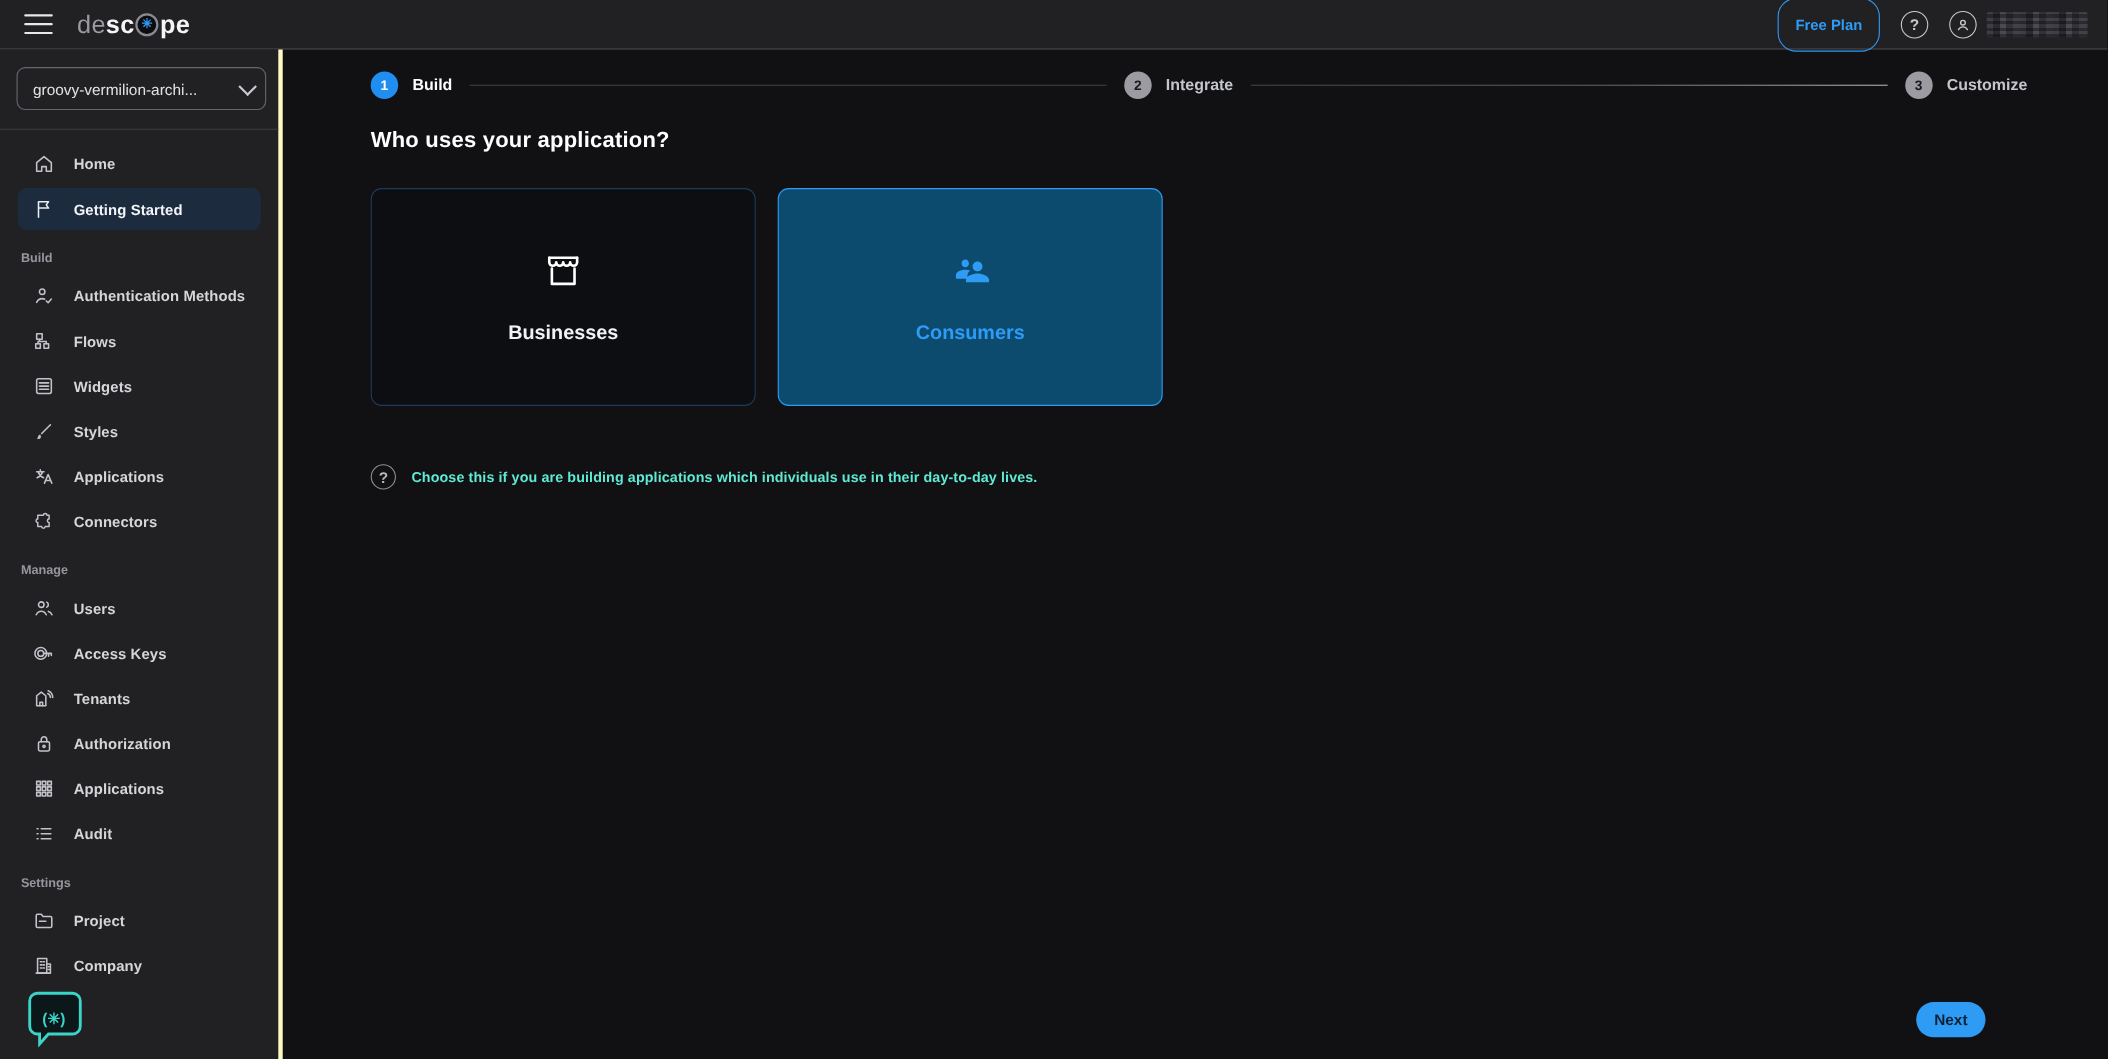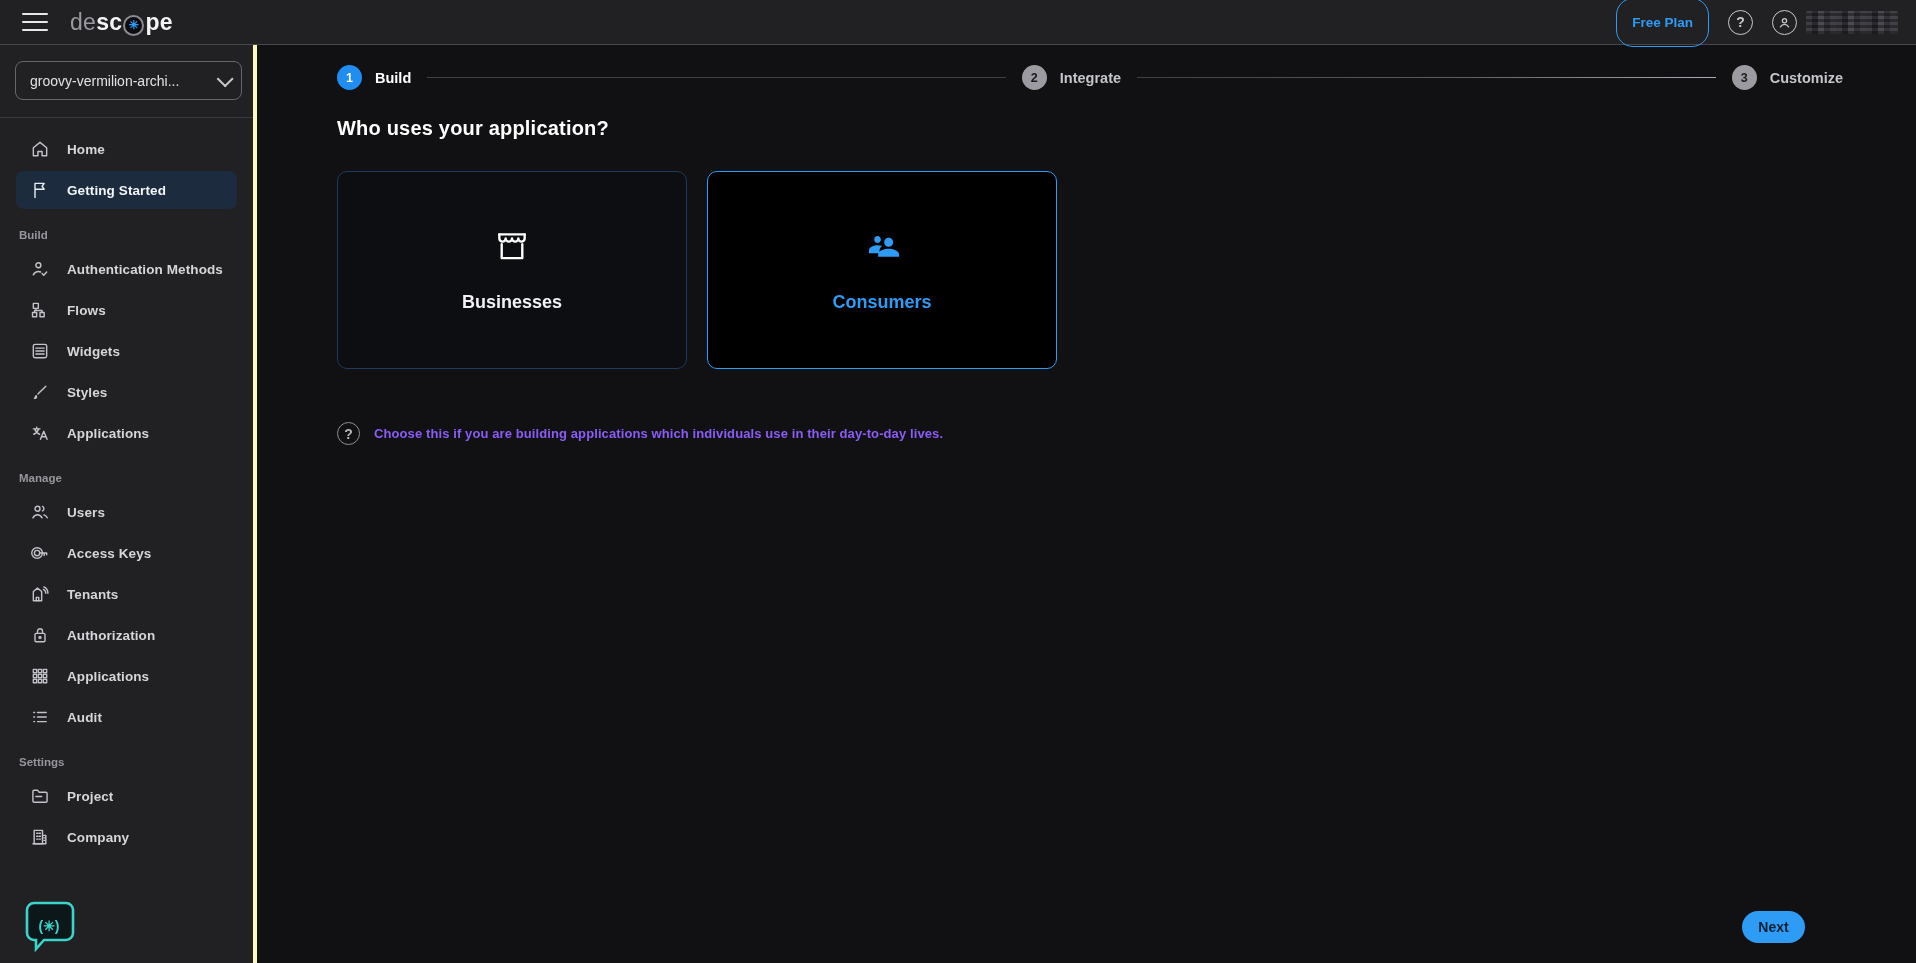--- a/index.html
+++ b/index.html
@@ -12,21 +12,21 @@
   }
 
   
   .topbar {
     position:absolute; top:0; left:0; width:1916px; height:45px;
     background:#212124; border-bottom:1px solid #46464c;
     display:flex; align-items:center; padding:0 18px;
   }
   .hamburger { width:26px; height:18px; display:flex; flex-direction:column; justify-content:space-between; cursor:pointer; margin-left:4px; }
   .hamburger span { display:block; height:2.4px; background:#e8e8ec; border-radius:1px; }
-  .logo { margin-left:22px; font-size:23px; letter-spacing:.3px; display:flex; align-items:flex-end; }
+  .logo { margin-left:22px; font-size:23px; letter-spacing:.3px; display:flex; align-items:center; }
   .logo .lt-light { color:#9a9aa1; font-weight:400; }
   .logo .lt-bold { color:#f4f4f6; font-weight:700; }
   .logo-o {
     width:21px; height:21px; margin:0 1px; border-radius:50%;
     border:2px solid #8a8a92; position:relative; display:inline-block; background:#0d0d0f;
   }
   .logo-o::after {
     content:"✳"; position:absolute; left:50%; top:50%; transform:translate(-50%,-52%);
     font-size:12px; color:#2e9bf5; font-weight:700;
   }
@@ -95,29 +95,29 @@
   .page-title { margin:27px 0 0 80px; font-size:20px; font-weight:700; color:#ffffff; letter-spacing:.2px; }
 
   .cards { display:flex; gap:20px; margin:31px 0 0 80px; }
   .choice-card {
     width:350px; height:198px; border-radius:10px; cursor:pointer;
     background:#0d0e11; border:1px solid #1e3a5c;
     display:flex; flex-direction:column; align-items:center; justify-content:center; gap:25px;
   }
   .choice-card .card-icon { height:40px; display:flex; align-items:center; }
   .choice-card .card-label { font-size:18px; font-weight:700; color:#f2f2f5; }
-  .choice-card.selected { background:#000000; border:1.6px solid #2e9bf5;text-align:right; }
+  .choice-card.selected { background:#0c4a6e; border:1.6px solid #2e9bf5;text-align:right; }
   .choice-card.selected .card-label { color:#2e9bf5; }
 
   .hint-row { display:flex; align-items:center; gap:14px; margin:53px 0 0 80px; }
   .hint-icon {
     width:23px; height:23px; border-radius:50%; border:1.8px solid #8f8f96; flex:none;
     display:flex; align-items:center; justify-content:center; color:#b7b7bd; font-size:14px; font-weight:700;
   }
-  .hint-text { font-size:13px; font-weight:700; color:#8b5cf6; letter-spacing:.1px; }
+  .hint-text { font-size:13px; font-weight:700; color:#5eead4; letter-spacing:.1px; }
 
   .next-btn {
     position:absolute; right:111px; bottom:20px; min-width:63px; height:32px;
     background:#2e9bf5; color:#0d2136; border:none; border-radius:16px;
     font-size:14px; font-weight:700; cursor:pointer; padding:0 16px;
     font-family:"Liberation Sans", sans-serif;
   }
 
   
   .chat-widget { position:absolute; left:22px; bottom:11px; width:54px; height:52px; cursor:pointer; }
@@ -225,20 +225,28 @@
     <div class="nav-item">
       <span class="nicon">
         <svg viewBox="0 0 24 24">
             <path d="M4 7h8M8 5v2M10.5 7c-1 3-3.5 5.5-6 6.5M5.5 7c1 3 3.5 5.5 6 6.5"></path>
             <path d="M12.5 19.5 16.5 10l4 9.5M13.8 16.5h5.4"></path>
           </svg>
       </span>
       <span class="nlabel">Applications</span>
     </div>
 
+    <div class="nav-item">
+      <span class="nicon">
+        <svg viewBox="0 0 24 24">
+            <path d="M9 4.5h2a2 2 0 1 1 4 0h2.5V9a2 2 0 1 0 0 4v4.5H13a2 2 0 1 1-4 0H4.5V13a2 2 0 1 1 0-4V4.5z" transform="scale(0.95) translate(1,1)"></path>
+          </svg>
+      </span>
+      <span class="nlabel">Connectors</span>
+    </div>
 
     <div class="nav-section">Manage</div>
 
     <div class="nav-item">
       <span class="nicon">
         <svg viewBox="0 0 24 24">
             <circle cx="9" cy="8" r="3"></circle>
             <path d="M3.5 19c1.2-2.5 3.2-3.8 5.5-3.8s4.3 1.3 5.5 3.8"></path>
             <path d="M15 5.3a3 3 0 0 1 0 5.4M16.8 15.4c1.8.5 3.1 1.7 3.9 3.6"></path>
           </svg>

